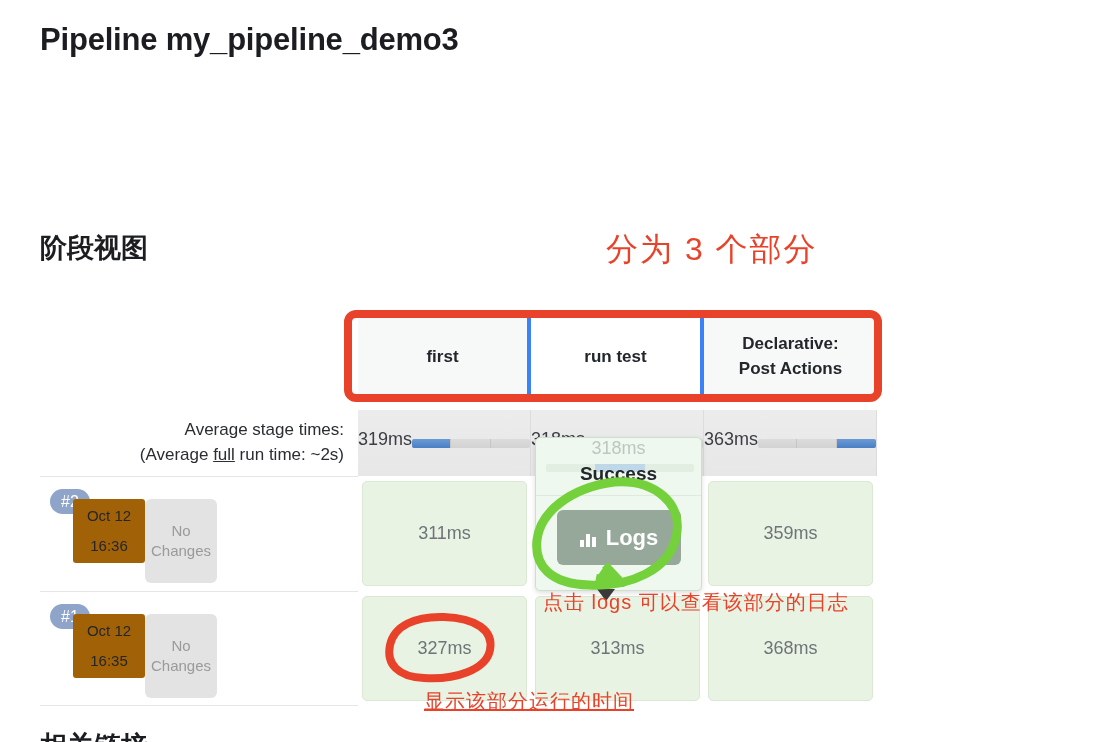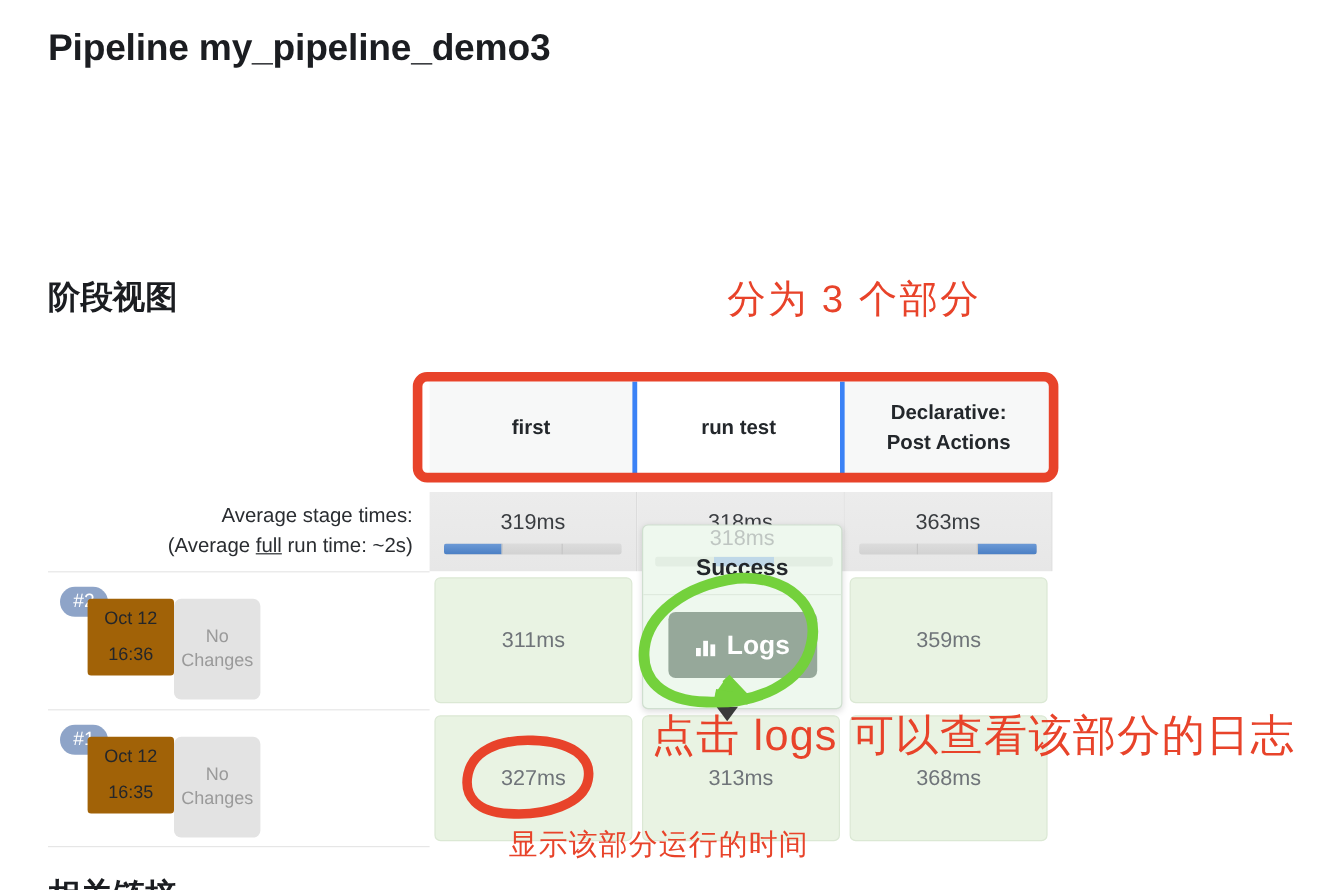--- a/index.html
+++ b/index.html
@@ -58,21 +58,21 @@
     height: 66px; display: flex; flex-direction: column;
     align-items: flex-end; justify-content: center;
     text-align: right; padding-right: 14px;
     color: #2a2d31; font-size: 17px; line-height: 1.45;
   }
   .avg-label .u { text-decoration: underline; }
   .avg-cell {
     height: 66px;
     background: linear-gradient(#ececec, #e7e7e7);
     border-right: 1px solid #dcdcdc;
-    display: flex; flex-direction: column;
+    display: flex; 
     align-items: center; justify-content: center;
   }
   .avg-cell .t { font-size: 18px; color: #3a3d41; margin-bottom: 7px; }
   .bar {
     width: 148px; height: 9px; border-radius: 2px;
     background: linear-gradient(#dcdcdc, #d2d2d2);
     display: flex; overflow: hidden;
   }
   .bar .seg { flex: 1 1 33.33%; border-right: 1px solid #c6c6c6; }
   .bar .seg:last-child { border-right: none; }
@@ -171,25 +171,25 @@
   }
 
   
   .anno { position: absolute; color: #e8432a; z-index: 40; pointer-events: none; }
   .anno-text-top {
     left: 606px; top: 228px;
     font-size: 32px; letter-spacing: 2px;
   }
   .anno-text-logs {
     left: 543px; top: 589px;
-    font-size: 36px; letter-spacing: 1px;
+    font-size: 20px; letter-spacing: 1px;
   }
   .anno-text-time {
     left: 424px; top: 688px;
-    font-size: 24px; letter-spacing: 1px;
+    font-size: 20px; letter-spacing: 1px; text-decoration: underline;
   }
   .anno-rect {
     left: 344px; top: 310px; width: 538px; height: 92px;
     border: 8px solid #e8432a; border-radius: 12px;
     z-index: 41;
   }
   svg.anno-svg { position: absolute; left: 0; top: 0; width: 1120px; height: 742px; z-index: 42; pointer-events: none; }
 
   
   .watermark {

